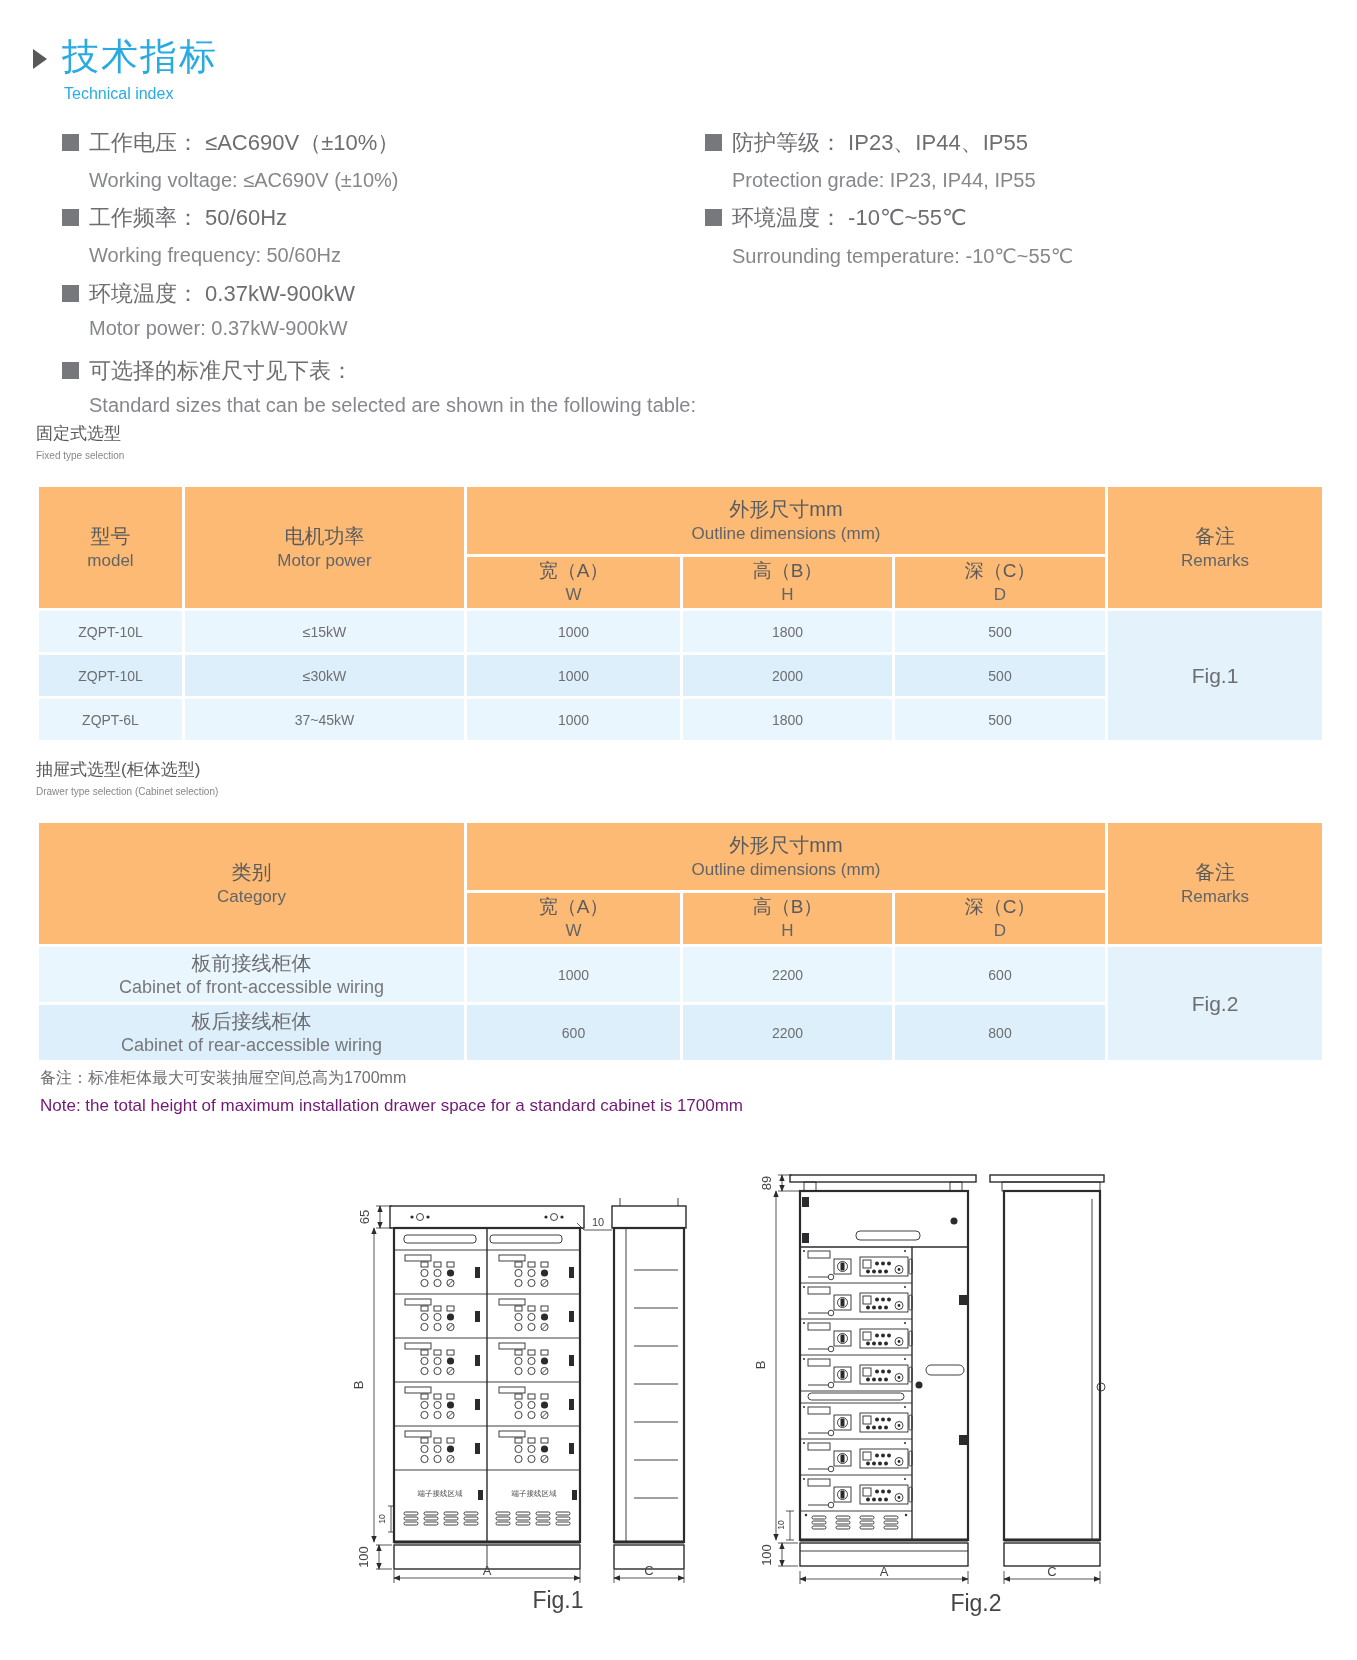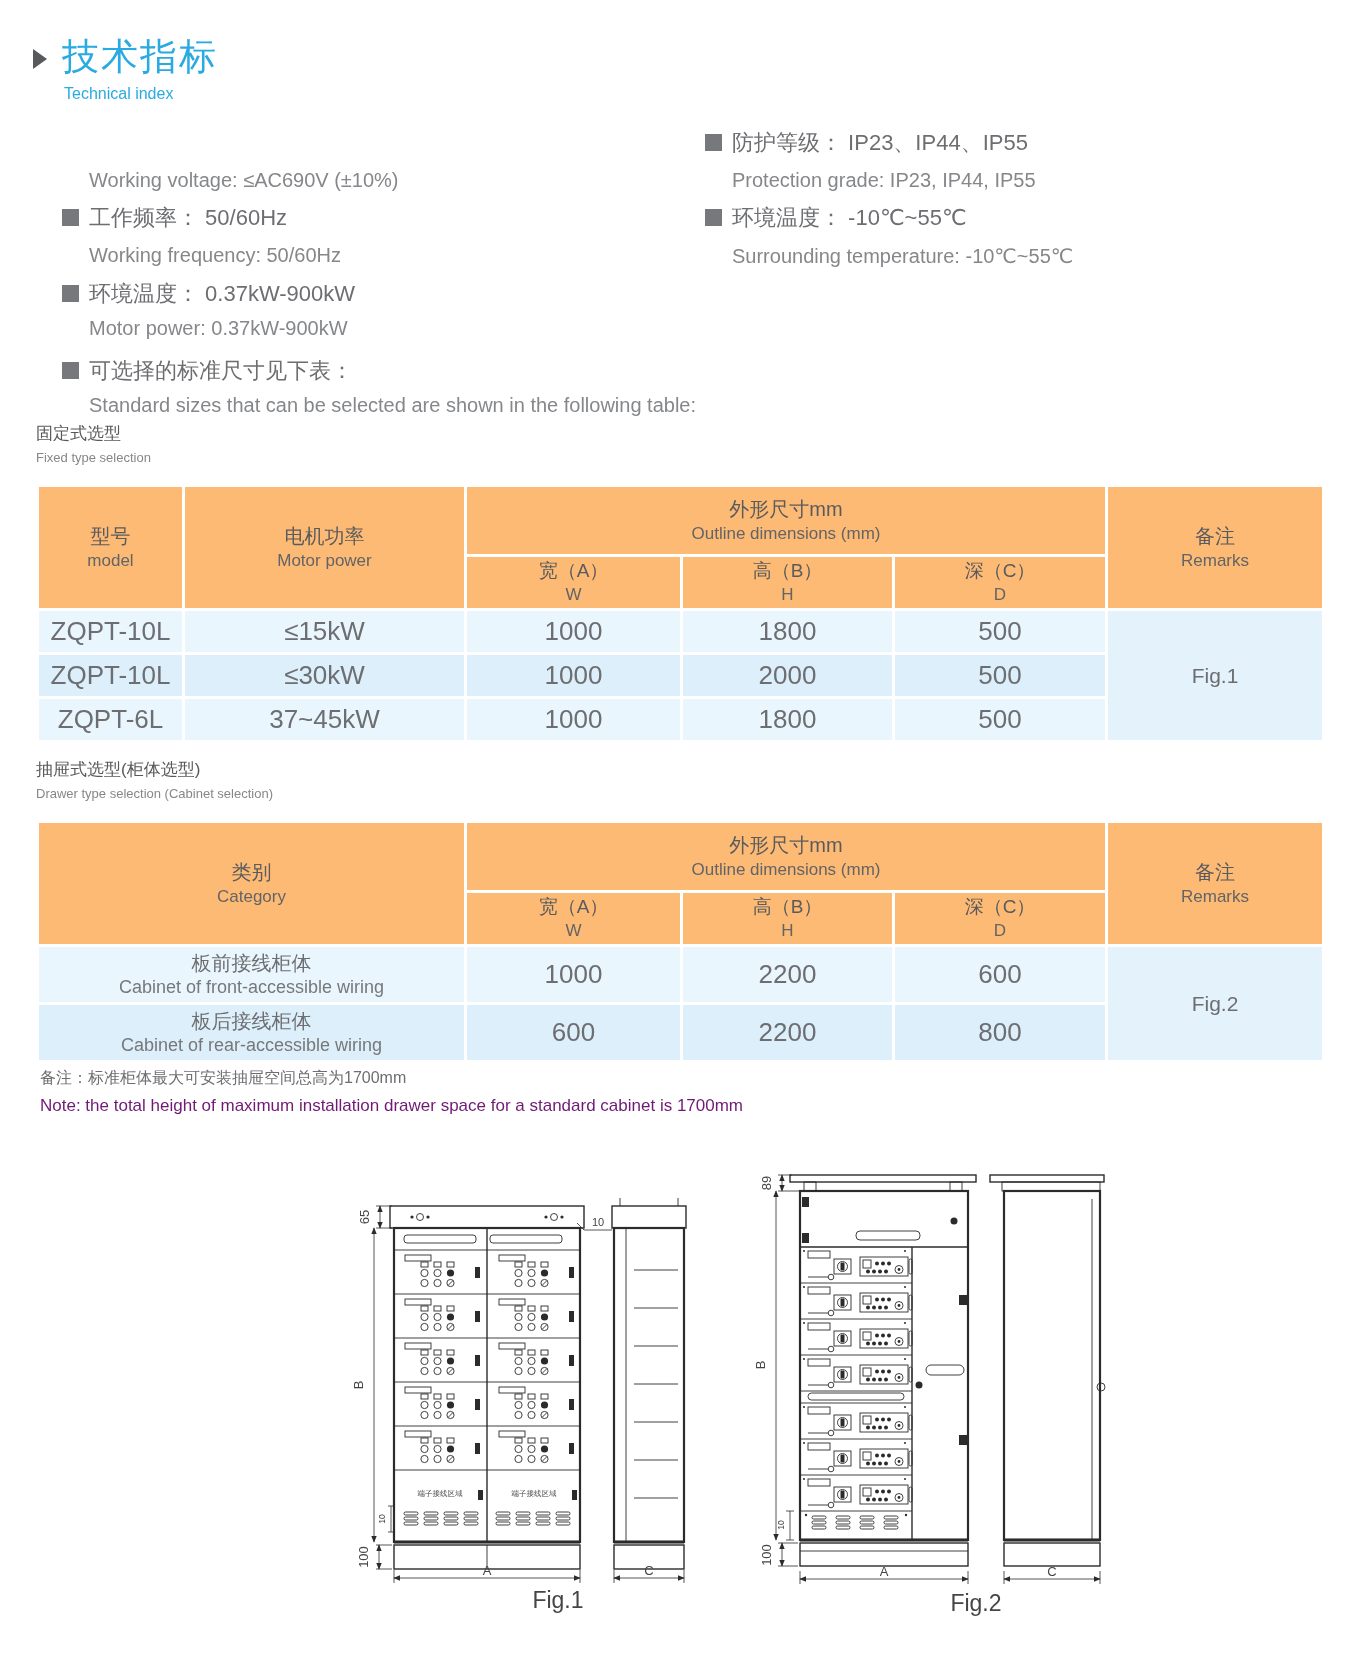--- a/index.html
+++ b/index.html
@@ -11,31 +11,31 @@
        border-top:10px solid transparent;border-bottom:10px solid transparent;
        border-left:14px solid #58595b;}
   .title-zh{position:absolute;left:62px;top:32px;font-size:37px;color:#29abe2;letter-spacing:2px;}
   .title-en{position:absolute;left:64px;top:85px;font-size:16px;color:#29abe2;}
   
   .zh-line{font-size:22px;color:#6d6e71;white-space:nowrap;}
   .en-line{font-size:20px;color:#85878a;white-space:nowrap;}
   .blt{display:inline-block;width:17px;height:17px;background:#77787b;margin-right:10px;vertical-align:-1px;}
   
   .lbl-zh{font-size:17px;color:#58585b;}
-  .lbl-en{font-size:13px;color:#85878a;}
+  .lbl-en{font-size:10px;color:#85878a;}
   .note-zh{font-size:16px;color:#6d6e71;}
   .note-en{font-size:17px;color:#701a75;}
   
   table.spec{border-collapse:collapse;table-layout:fixed;width:1286px;}
   table.spec th,table.spec td{border:3px solid #ffffff;padding:0;text-align:center;vertical-align:middle;font-weight:normal;}
   table.spec th{background:#fdba74;color:#5a5b5e;}
   .hz{font-size:20px;line-height:1.35;}
   .he{font-size:17px;line-height:1.3;color:#636467;}
   .shz{font-size:19px;line-height:1.3;}
-  td.cell{font-size:26px;color:#6d6e71;}
+  td.cell{font-size:14px;color:#6d6e71;}
   tr.r-a td{background:#eaf6fd;}
   tr.r-b td{background:#ddeffa;}
   td.rem{background:#e3f2fb !important;font-size:21px;color:#6d6e71;}
   .cat-zh{font-size:20px;line-height:1.3;}
   .cat-en{font-size:18px;line-height:1.3;color:#77787b;}
   
   .ln{fill:none;stroke:#2b2b2d;stroke-width:1.4;}
   .t{stroke-width:0.9;}
   .b2{stroke-width:2.2;}
   .b3{stroke-width:3;}
@@ -50,20 +50,22 @@
 </style>
 </head>
 <body>
 
 <div class="page">
 
   <span class="tri"></span>
   <div class="title-zh">技术指标</div>
   <div class="title-en">Technical index</div>
 
+  <div class="abs zh-line" style="left:62px;top:128px">
+    <span class="blt"></span><span>工作电压： ≤AC690V（±10%）</span></div>
   <div class="abs en-line" style="left:89px;top:169px">Working voltage: ≤AC690V (±10%)</div>
 
   <div class="abs zh-line" style="left:62px;top:203px">
     <span class="blt"></span><span>工作频率： 50/60Hz</span></div>
   <div class="abs en-line" style="left:89px;top:244px">Working frequency: 50/60Hz</div>
 
   <div class="abs zh-line" style="left:62px;top:279px">
     <span class="blt"></span><span>环境温度： 0.37kW-900kW</span></div>
   <div class="abs en-line" style="left:89px;top:317px">Motor power: 0.37kW-900kW</div>
 

